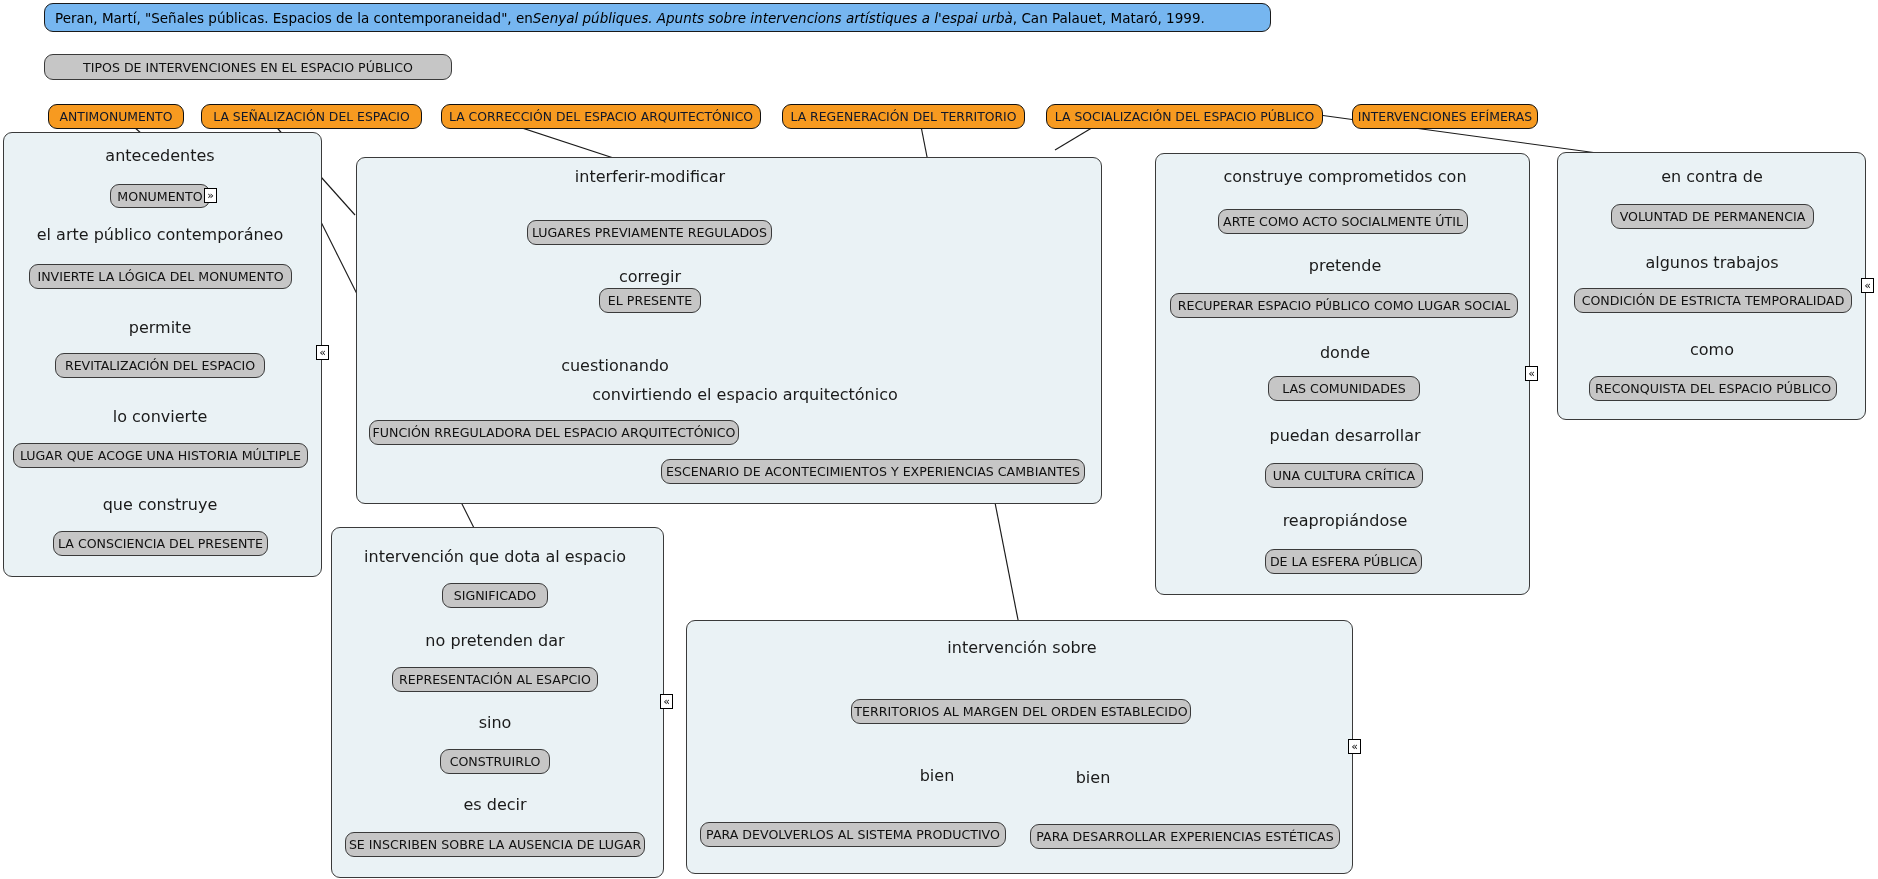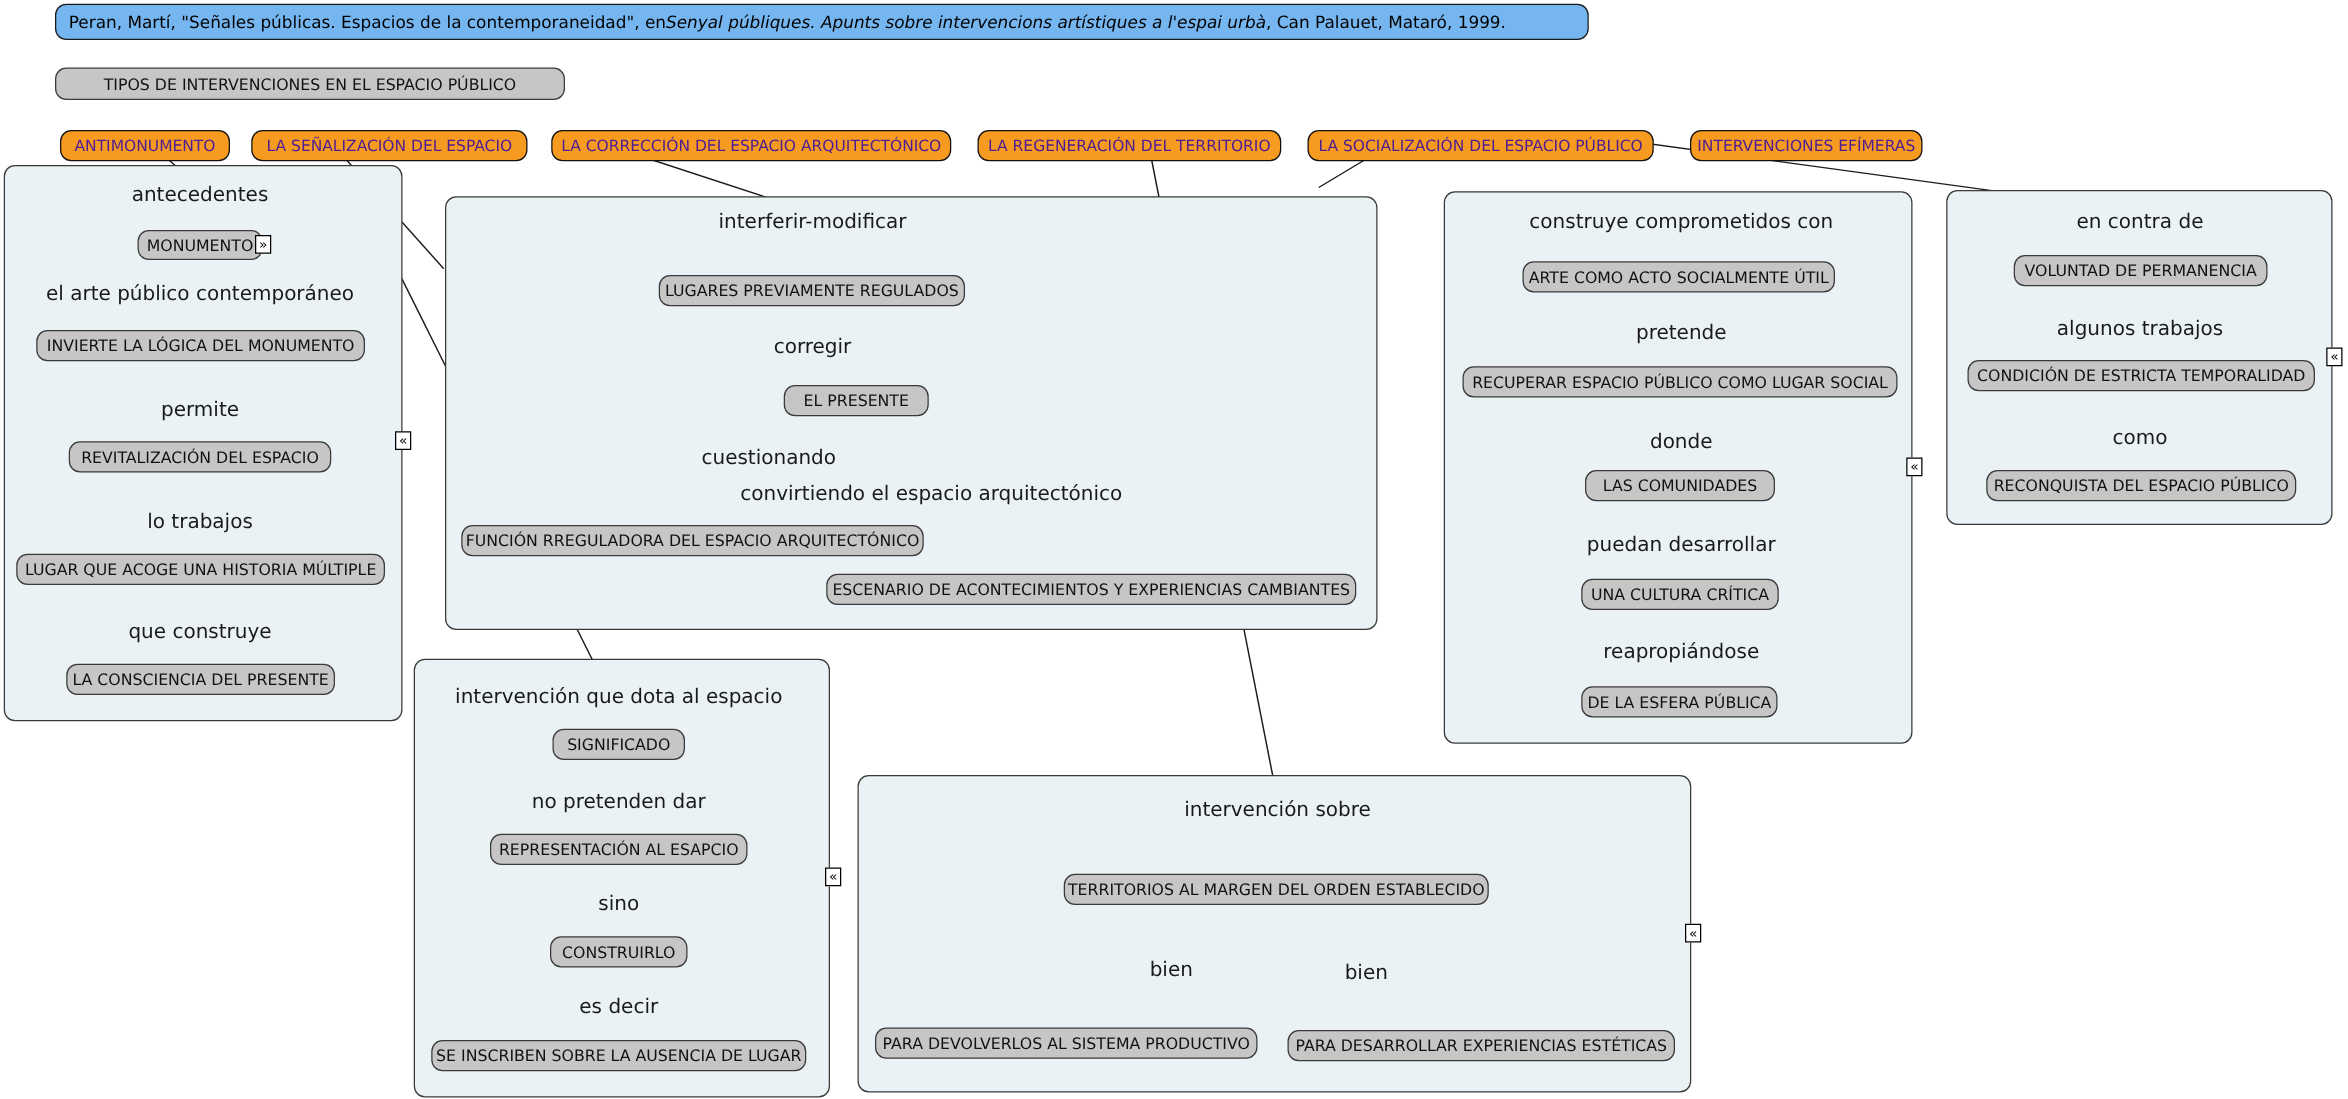--- a/index.html
+++ b/index.html
@@ -12,21 +12,21 @@
 
   .cite{position:absolute;background:#76b6f0;border:1.3px solid #1a1a1a;border-radius:9px;
         display:flex;align-items:center;padding:0 10px;font-size:13.5px;color:#000;white-space:nowrap;}
   .cite .ital{font-style:italic;}
 
   .graybox{position:absolute;background:#c6c6c6;border:1.3px solid #3a3a3a;border-radius:9px;
            display:flex;align-items:center;justify-content:center;font-size:12.6px;color:#111;
            white-space:nowrap;box-sizing:border-box;padding:0 9px;}
 
   .orange{position:absolute;background:#f79a20;border:1.3px solid #111;border-radius:9px;
-          display:flex;align-items:center;justify-content:center;font-size:12.4px;color:#4c1d95;
+          display:flex;align-items:center;justify-content:center;font-size:12.4px;color:#0f172a;
           white-space:nowrap;box-sizing:border-box;padding:0 9px;}
 
   .elabel{position:absolute;font-size:16px;color:#1a1a1a;white-space:nowrap;
           background:transparent;transform:translateX(-50%);}
 
   .chev{position:absolute;width:13px;height:15px;background:#ffffff;border:1.2px solid #000;
         display:flex;align-items:center;justify-content:center;font-size:11px;line-height:1;
         color:#000;box-sizing:border-box;font-family:"DejaVu Sans",sans-serif;}
 </style>
 </head>
@@ -124,42 +124,42 @@
   <div class="elabel" style="left:160px;top:225px;">el arte público contemporáneo</div>
   <div class="graybox" style="left:29px;top:264px;width:263px;height:25px;">
     <span>INVIERTE LA LÓGICA DEL MONUMENTO</span>
     </div>
 
   <div class="elabel" style="left:160px;top:318px;">permite</div>
   <div class="graybox" style="left:55px;top:353px;width:210px;height:25px;">
     <span>REVITALIZACIÓN DEL ESPACIO</span>
     </div>
 
-  <div class="elabel" style="left:160px;top:407px;">lo trabajos</div>
+  <div class="elabel" style="left:160px;top:407px;">lo convierte</div>
   <div class="graybox" style="left:13px;top:443px;width:295px;height:25px;">
     <span>LUGAR QUE ACOGE UNA HISTORIA MÚLTIPLE</span>
     </div>
 
   <div class="elabel" style="left:160px;top:495px;">que construye</div>
   <div class="graybox" style="left:53px;top:531px;width:215px;height:25px;">
     <span>LA CONSCIENCIA DEL PRESENTE</span>
     </div>
 
   <div class="panel" style="left:356px;top:157px;width:744px;height:345px;"></div>
   <div class="chev" style="left:316px;top:345px;">
     <span>«</span>
     </div>
 
   <div class="elabel" style="left:650px;top:167px;">interferir-modificar</div>
   <div class="graybox" style="left:527px;top:220px;width:245px;height:25px;">
     <span>LUGARES PREVIAMENTE REGULADOS</span>
     </div>
 
   <div class="elabel" style="left:650px;top:267px;">corregir</div>
-  <div class="graybox" style="left:599px;top:308px;width:116px;height:25px;margin-left:28px;">
+  <div class="graybox" style="left:599px;top:288px;width:102px;height:25px;">
     <span>EL PRESENTE</span>
     </div>
 
   <div class="elabel" style="left:615px;top:356px;">cuestionando</div>
   <div class="elabel" style="left:745px;top:385px;">convirtiendo el espacio arquitectónico</div>
 
   <div class="graybox" style="left:369px;top:420px;width:370px;height:25px;">
     <span>FUNCIÓN RREGULADORA DEL ESPACIO ARQUITECTÓNICO</span>
     </div>
   <div class="graybox" style="left:661px;top:459px;width:424px;height:25px;">

